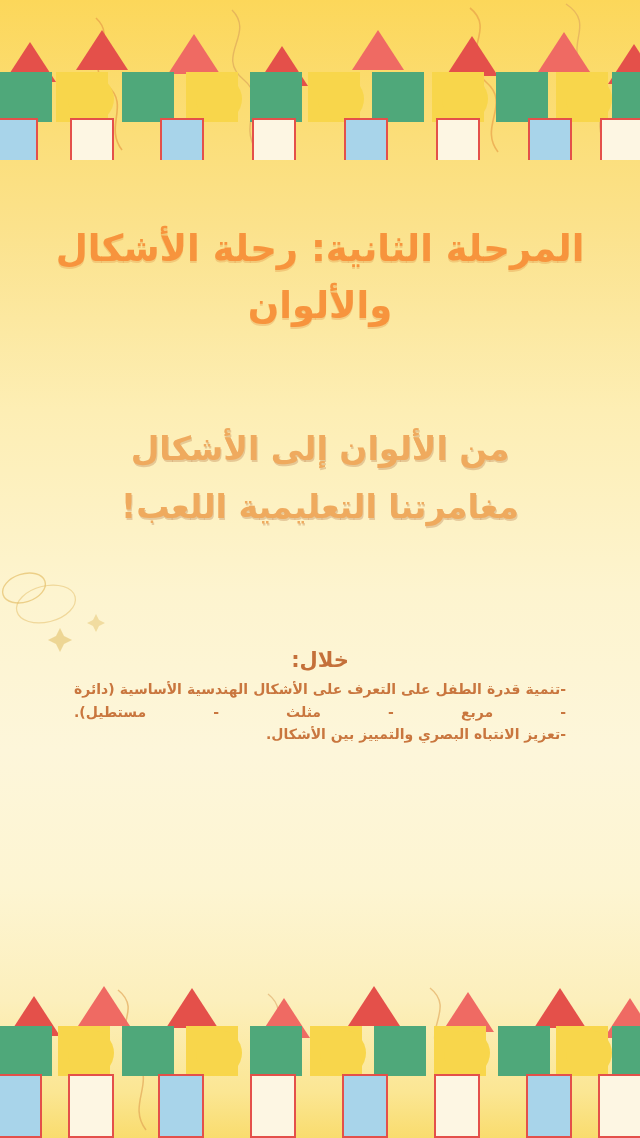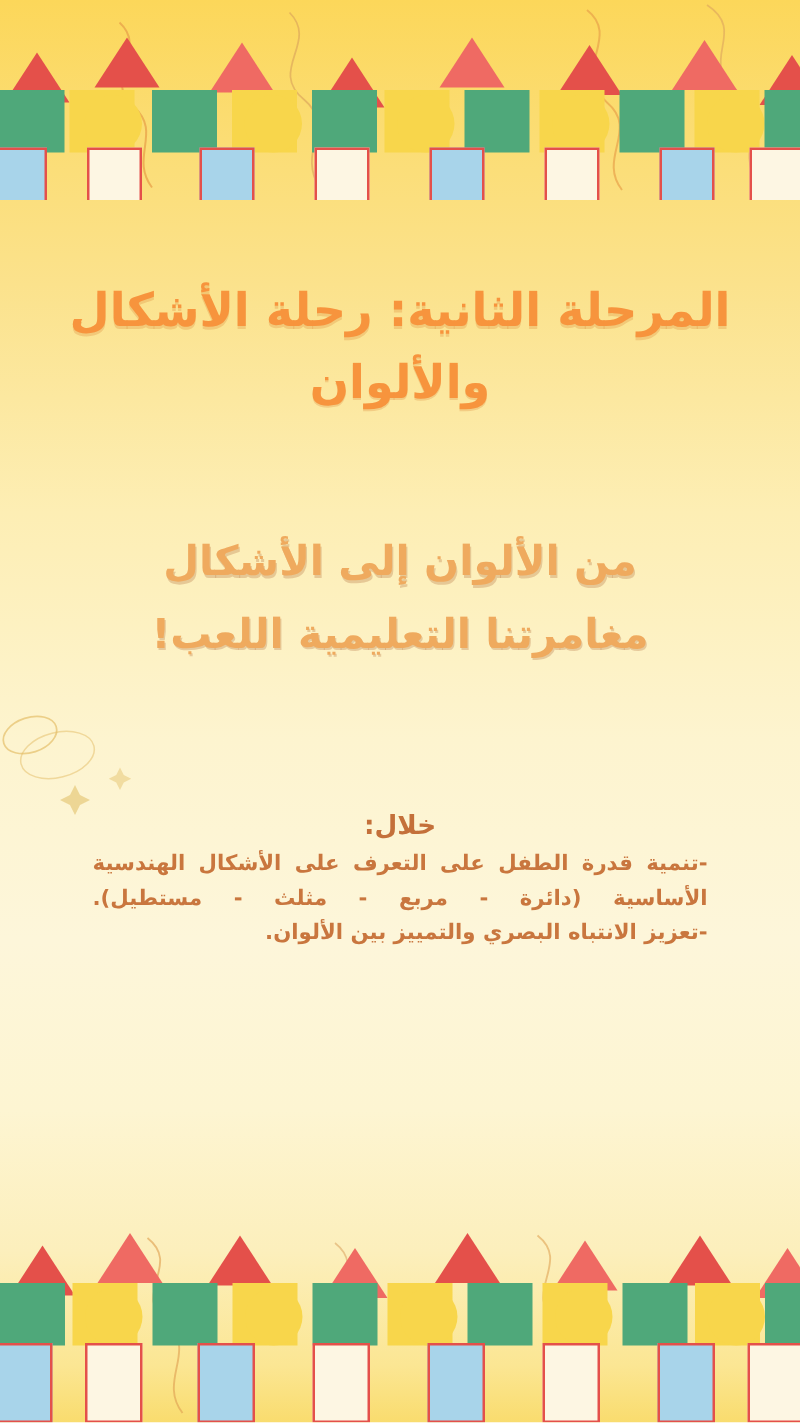--- a/index.html
+++ b/index.html
@@ -125,21 +125,21 @@
     color: #c4703a;
   }
   .goal-heading {
     text-align: center;
     font-weight: bold;
     font-size: 21px;
     color: #c4703a;
     margin-bottom: 6px;
   }
   .goal-line {
-    font-size: 17px;
+    font-size: 14px;
     font-weight: bold;
     line-height: 1.62;
     color: #c9763e;
     text-align: justify;
     text-align-last: justify;
   }
   .goal-line.last {
     text-align-last: right;
   }
 </style>
@@ -200,21 +200,21 @@
   </svg>
 
   <div class="content">
     <div class="title">المرحلة الثانية: رحلة الأشكال والألوان</div>
 
     <div class="subtitle">من الألوان إلى الأشكال مغامرتنا التعليمية اللعب!</div>
 
     <div class="goal-block">
       <div class="goal-heading">خلال:</div>
       <div class="goal-line">-تنمية قدرة الطفل على التعرف على الأشكال الهندسية الأساسية (دائرة - مربع - مثلث - مستطيل).</div>
-      <div class="goal-line last">-تعزيز الانتباه البصري والتمييز بين الألوان.</div>
+      <div class="goal-line last">-تعزيز الانتباه البصري والتمييز بين الأشكال.</div>
     </div>
   </div>
 
   <div class="border-strip border-bottom">
     <svg class="swirl" width="640" height="160" viewBox="0 0 640 160">
       <path d="M118 12 C 146 34, 104 56, 134 82 C 158 102, 126 126, 146 152" fill="none" stroke="#e0a355" stroke-width="1.5" opacity=".65"></path>
       <path d="M268 16 C 296 38, 254 60, 284 86 C 306 104, 276 128, 294 154" fill="none" stroke="#d9a05c" stroke-width="1.3" opacity=".55"></path>
       <path d="M430 10 C 458 32, 416 56, 446 80 C 470 100, 440 124, 458 150" fill="none" stroke="#e0a355" stroke-width="1.5" opacity=".6"></path>
     </svg>
 

